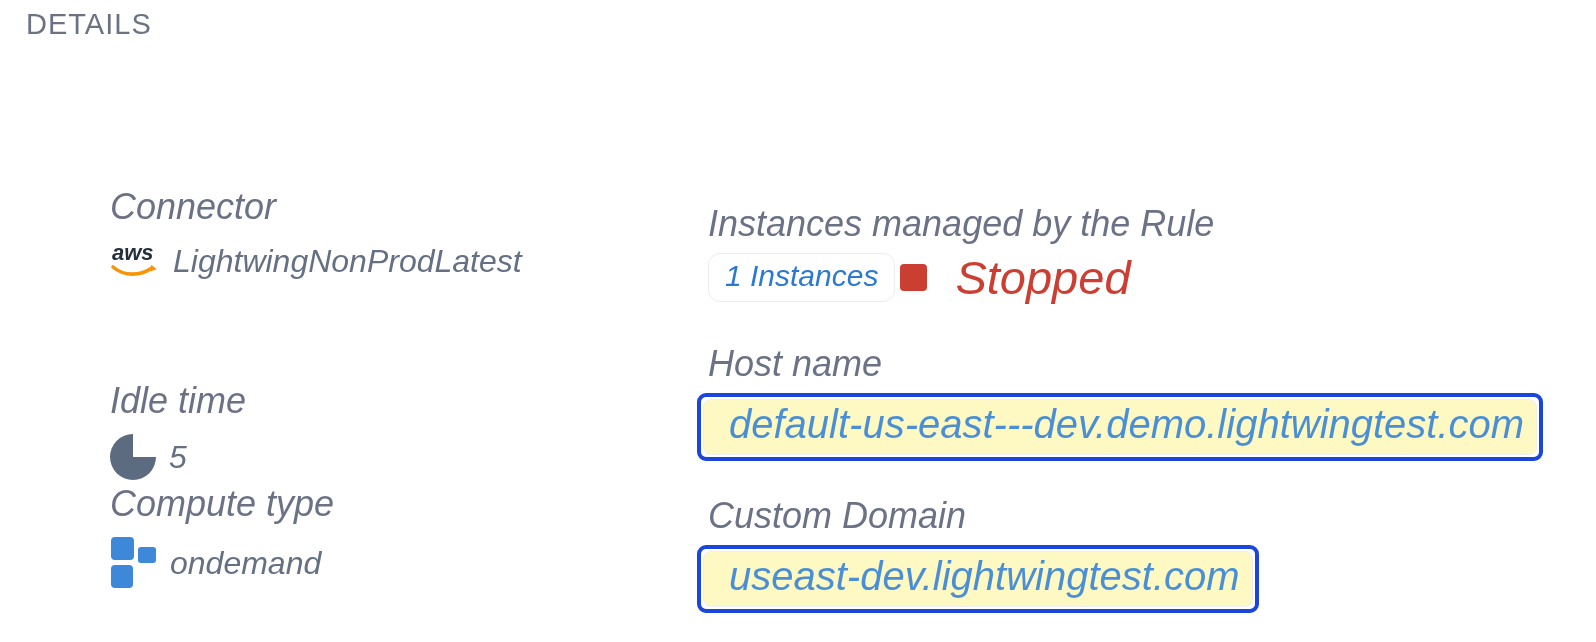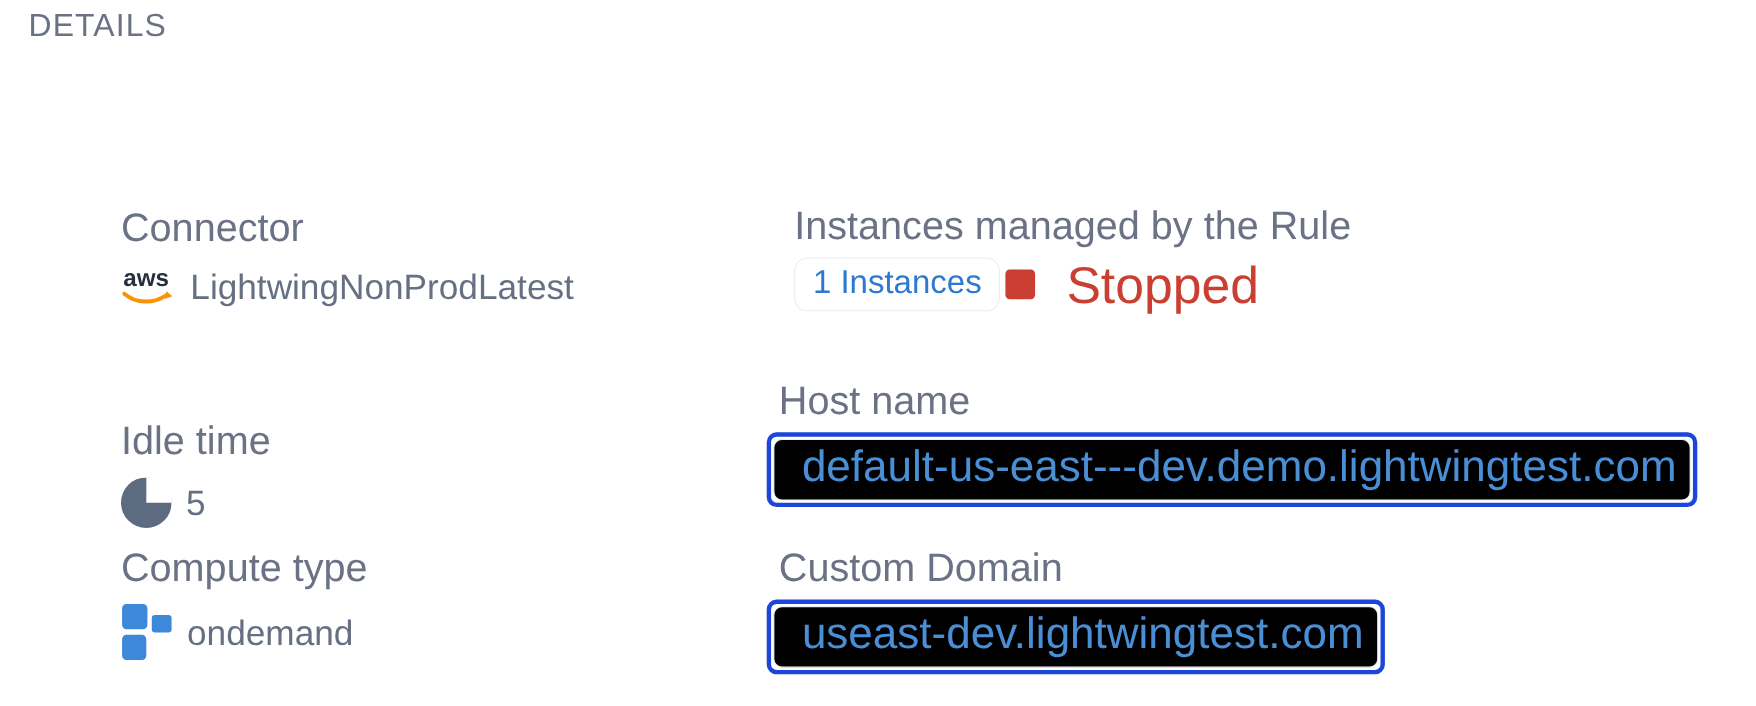--- a/index.html
+++ b/index.html
@@ -11,26 +11,26 @@
   }
   .page { position: relative; width: 1442px; height: 642px; }
 
   .section-title {
     position: absolute; left: 26px; top: 8px;
     font-size: 29px; font-weight: 500;
     letter-spacing: 1px;
     color: #6b7283;
   }
 
-  .cell { position: absolute; }
+  .cell { position: absolute; font-style: italic; }
   .cell-connector   { left: 110px; top: 186px; }
-  .cell-instances   { left: 708px; top: 184px; margin-left: 14px; }
+  .cell-instances   { left: 708px; top: 203px; }
   .cell-idle        { left: 110px; top: 343px; margin-top: 37px; }
   .cell-host        { left: 708px; top: 343px; }
-  .cell-compute     { left: 110px; top: 495px; }
+  .cell-compute     { left: 110px; top: 483px; }
   .cell-custom      { left: 708px; top: 495px; }
 
   .field-label {
     font-size: 36px; color: #6c7285; line-height: 1.18;
     white-space: nowrap;
   }
 
   .value-row {
     display: flex; align-items: center;
     margin-top: 12px;
@@ -68,21 +68,21 @@
     border: 4px solid #1c46da;
     border-radius: 9px;
     background: #ffffff;
     padding: 2px;
     cursor: pointer;
   }
   .link-box-inner {
     border: 1px solid #edeff4;
     border-radius: 8px;
     padding: 2px 12px 7px 25px;
-    background: #000000;
+    background: #fef9c3;
   }
   .link-box-inner span {
     font-size: 40px; color: #4a8fd6; white-space: nowrap;
   }
 </style>
 </head>
 <body>
 
 <div class="page">
 

